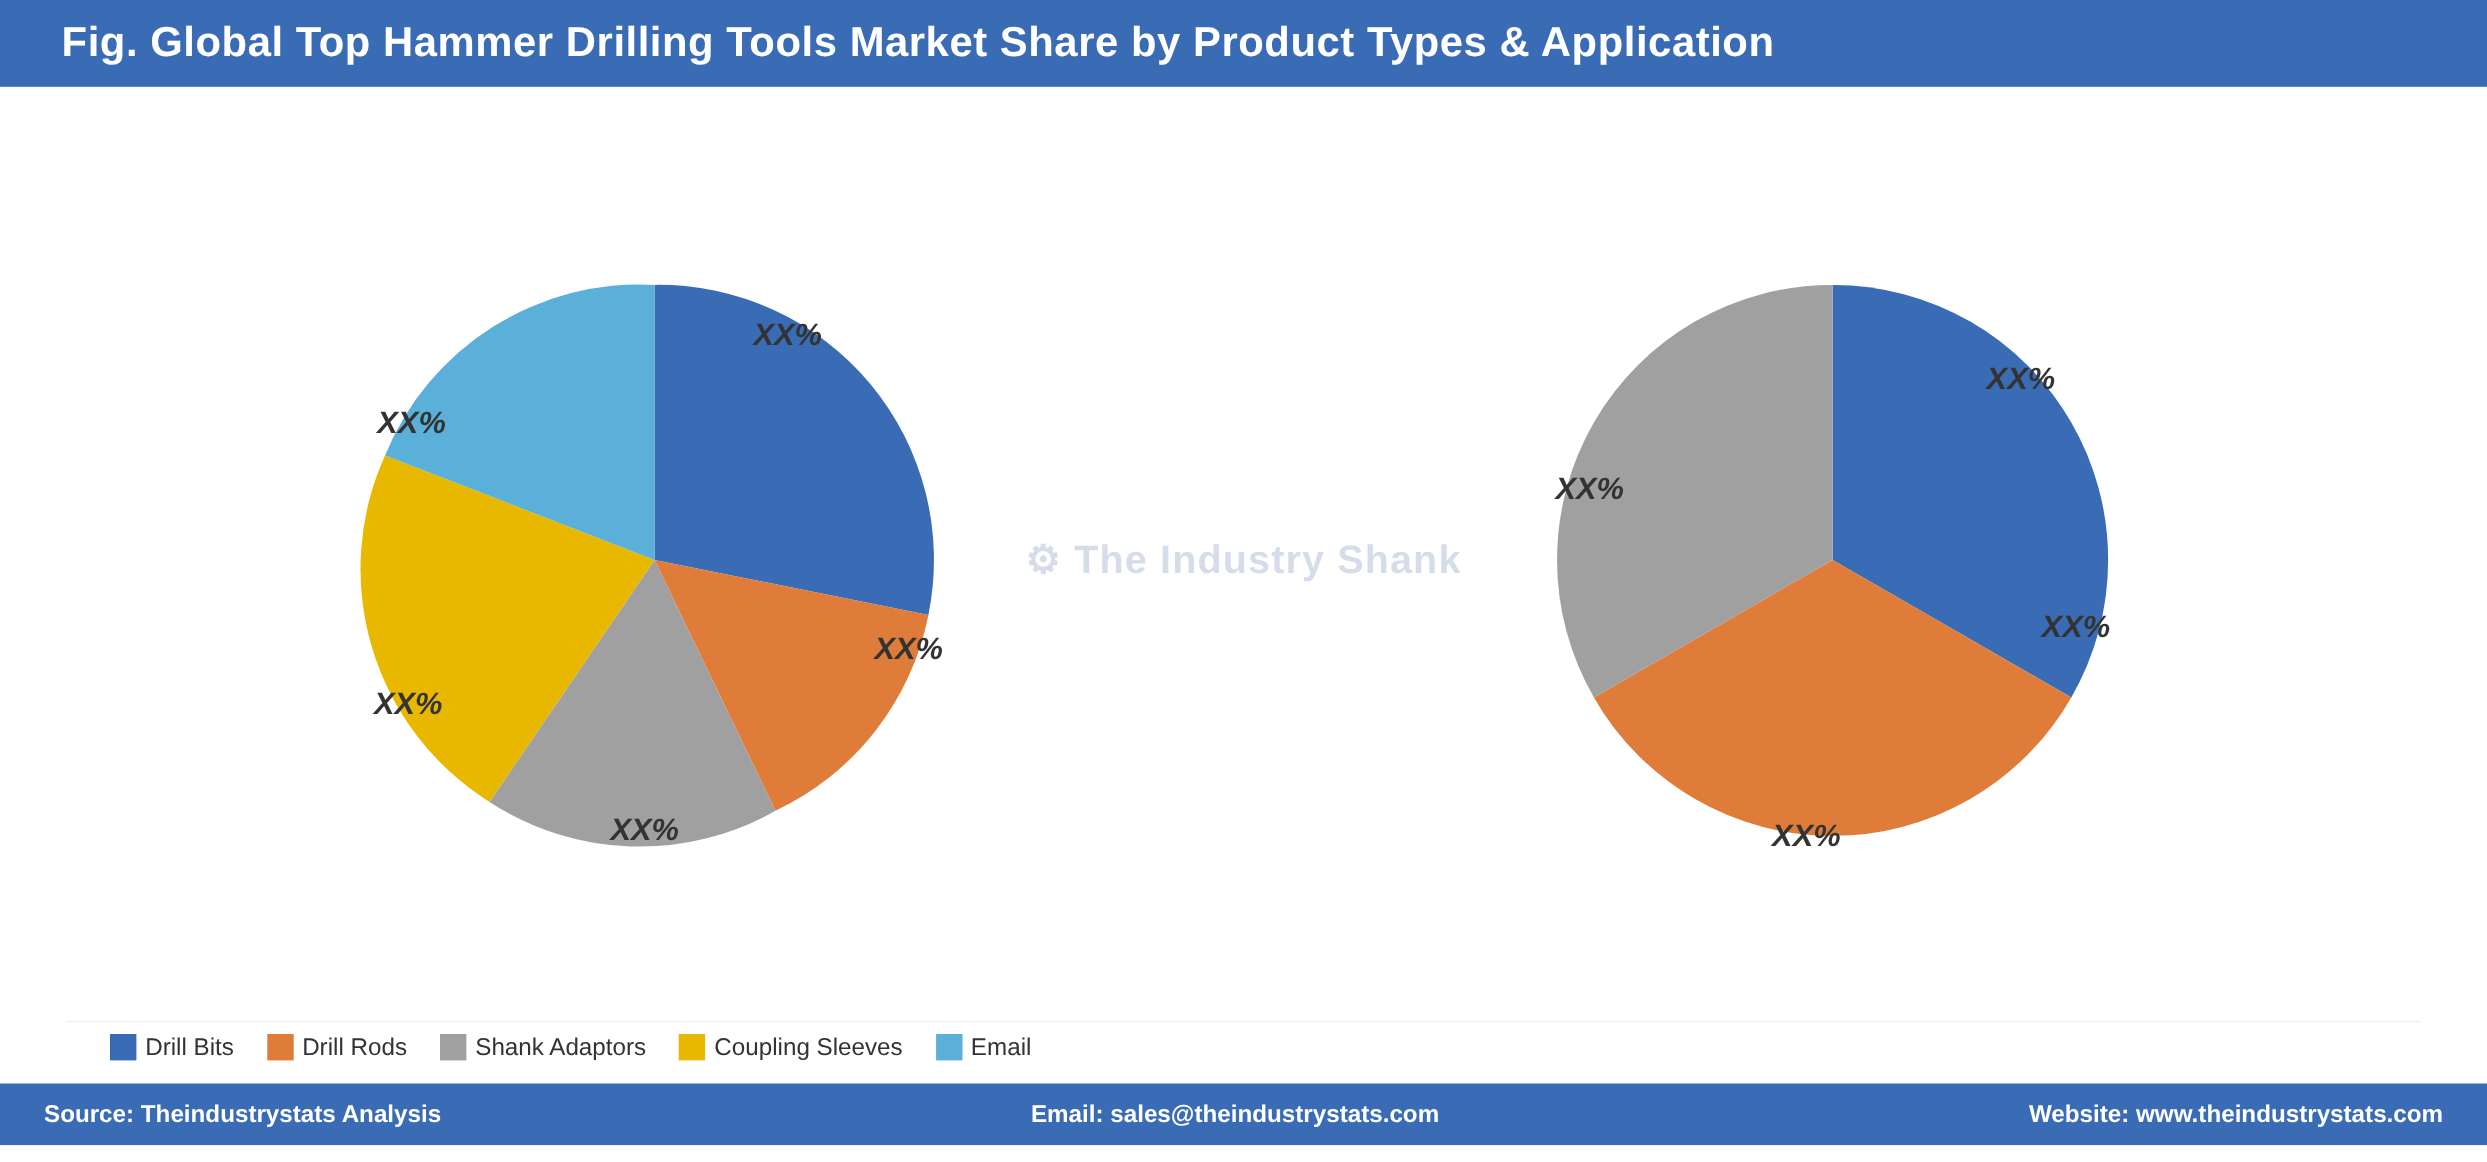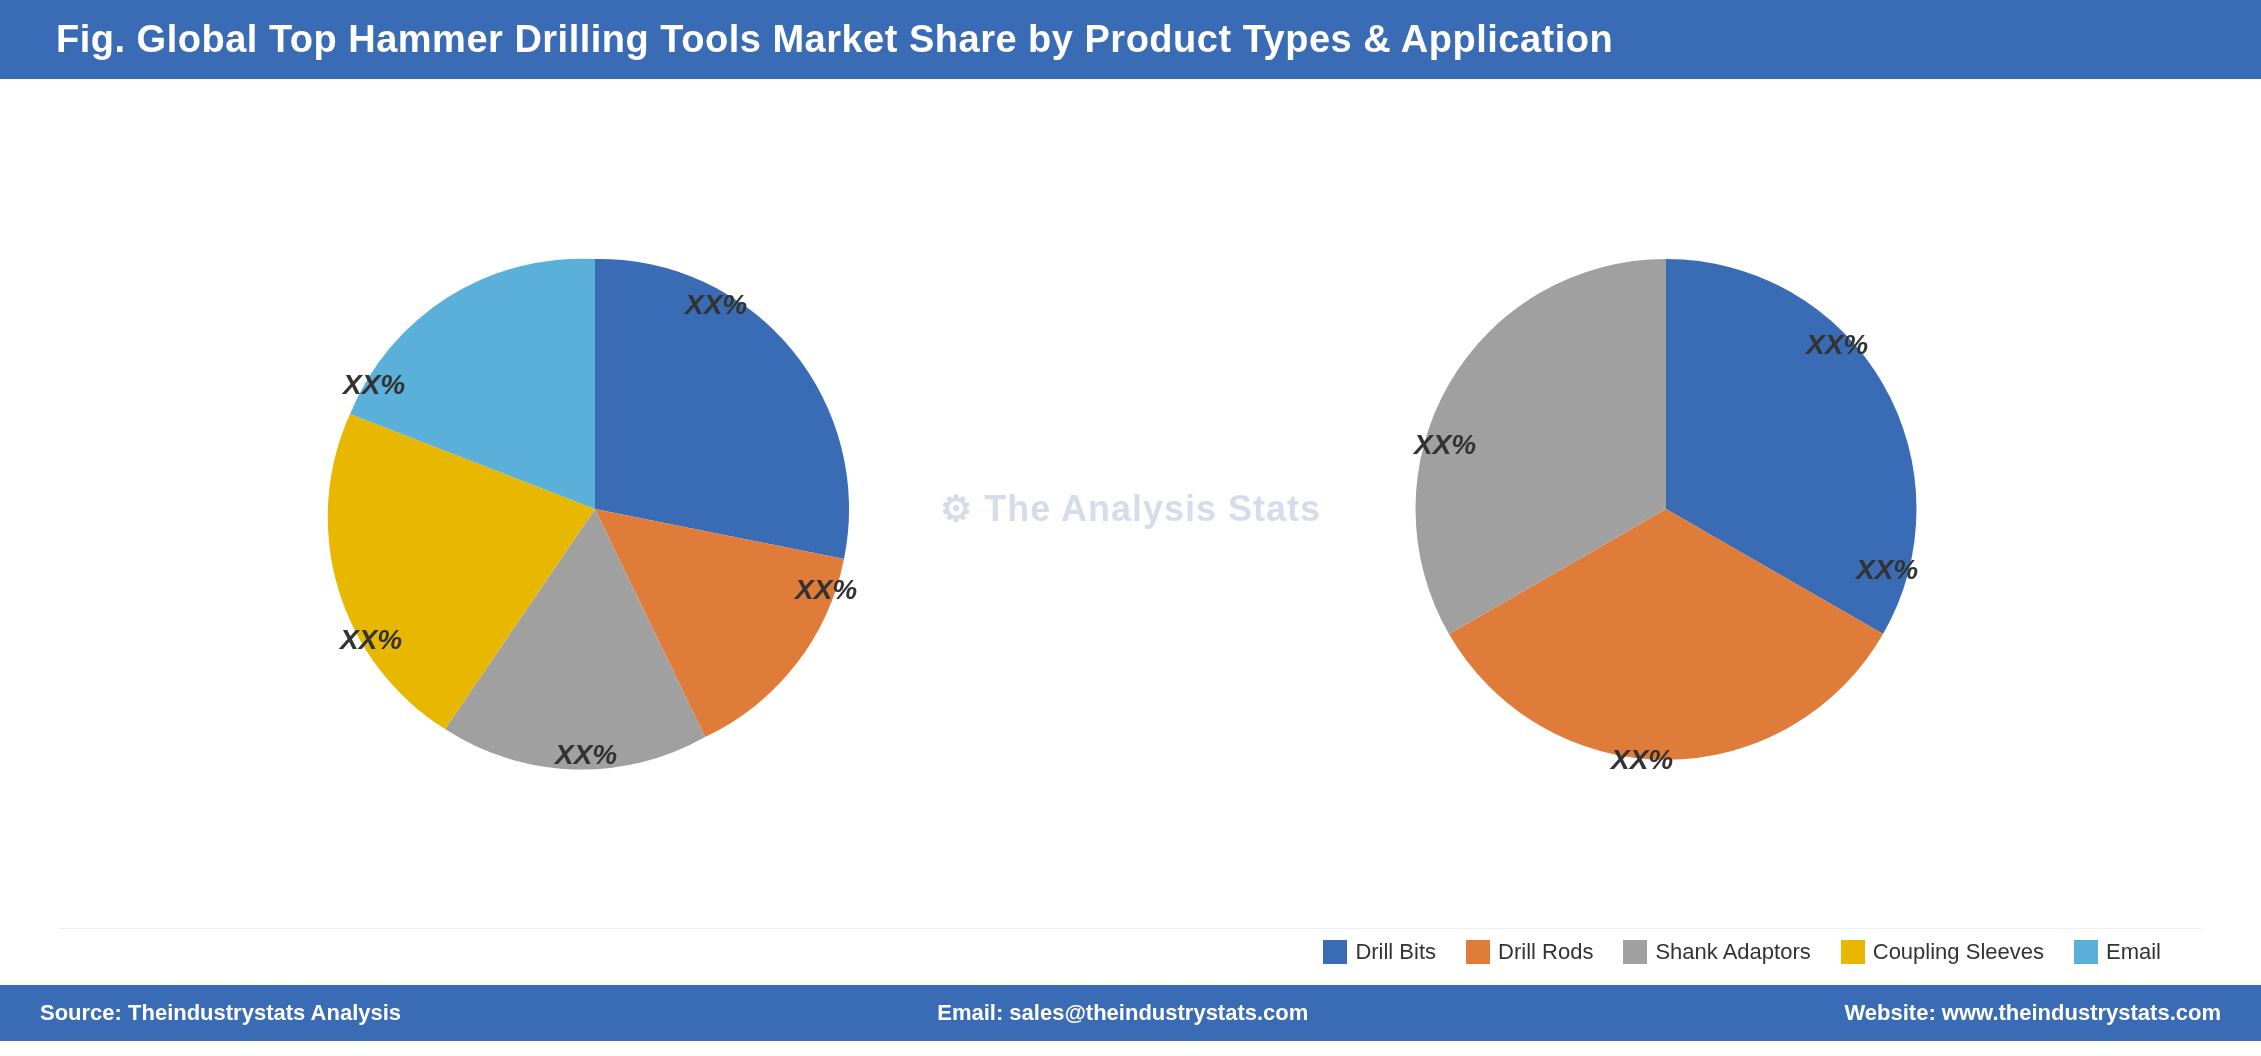--- a/index.html
+++ b/index.html
@@ -71,21 +71,21 @@
     .watermark-sub {
       font-size: 20px;
       color: #5a7ab0;
       letter-spacing: 8px;
       margin-top: 4px;
     }
 
     .legend-container {
       display: flex;
       flex-direction: row;
-      justify-content: flex-end;
+      justify-content: flex-start;
       align-items: center;
       padding: 10px 40px;
       border-top: 1px solid #eee;
       margin-top: 10px;
     }
 
     .legend-group {
       display: flex;
       flex-direction: row;
       gap: 30px;
@@ -133,21 +133,21 @@
 <body>
 
 <div class="header">
   <span class="header-title">Fig. Global Top Hammer Drilling Tools Market Share by Product Types &amp; Application</span>
 </div>
 
 <div class="main-content">
   <div class="charts-container">
 
     <div class="watermark">
-      <div class="watermark-logo">⚙ The Analysis Stats</div>
+      <div class="watermark-logo">⚙ The Industry Shank</div>
     </div>
 
     <div class="chart-wrapper">
       <svg width="620" height="620" viewBox="0 0 620 620">
 
         <path d="M310,310 L310,60 A250,250 0 0,1 559,360 Z" fill="#3a6cb5"></path>
 
         <path d="M310,310 L559,360 A250,250 0 0,1 420,538 Z" fill="#e07c3a"></path>
 
         <path d="M310,310 L420,538 A250,250 0 0,1 160,530 Z" fill="#a0a0a0"></path>

